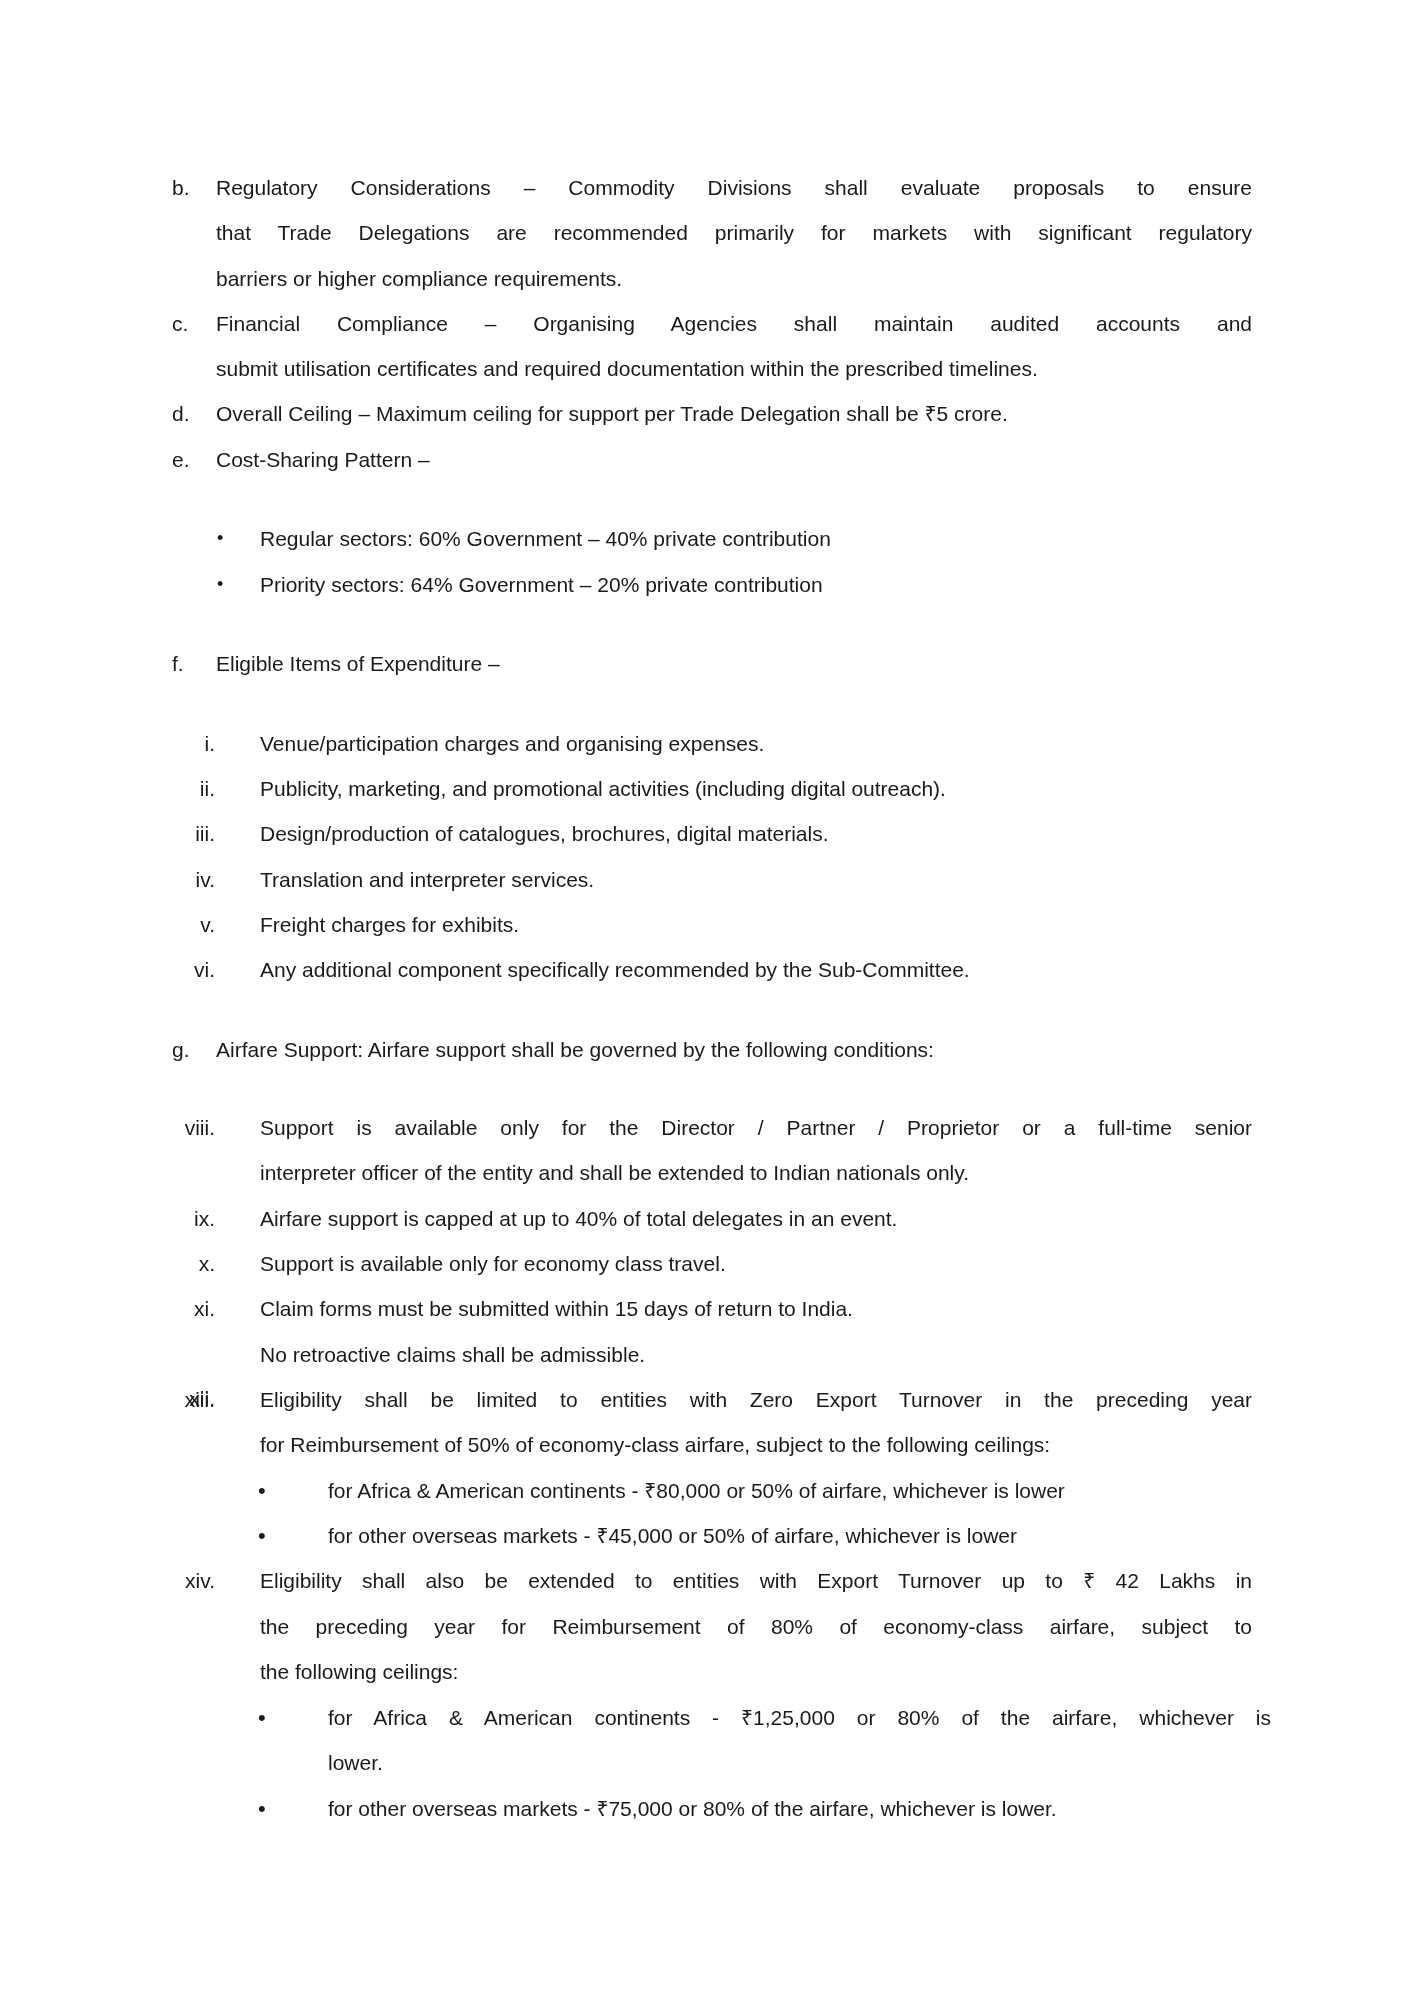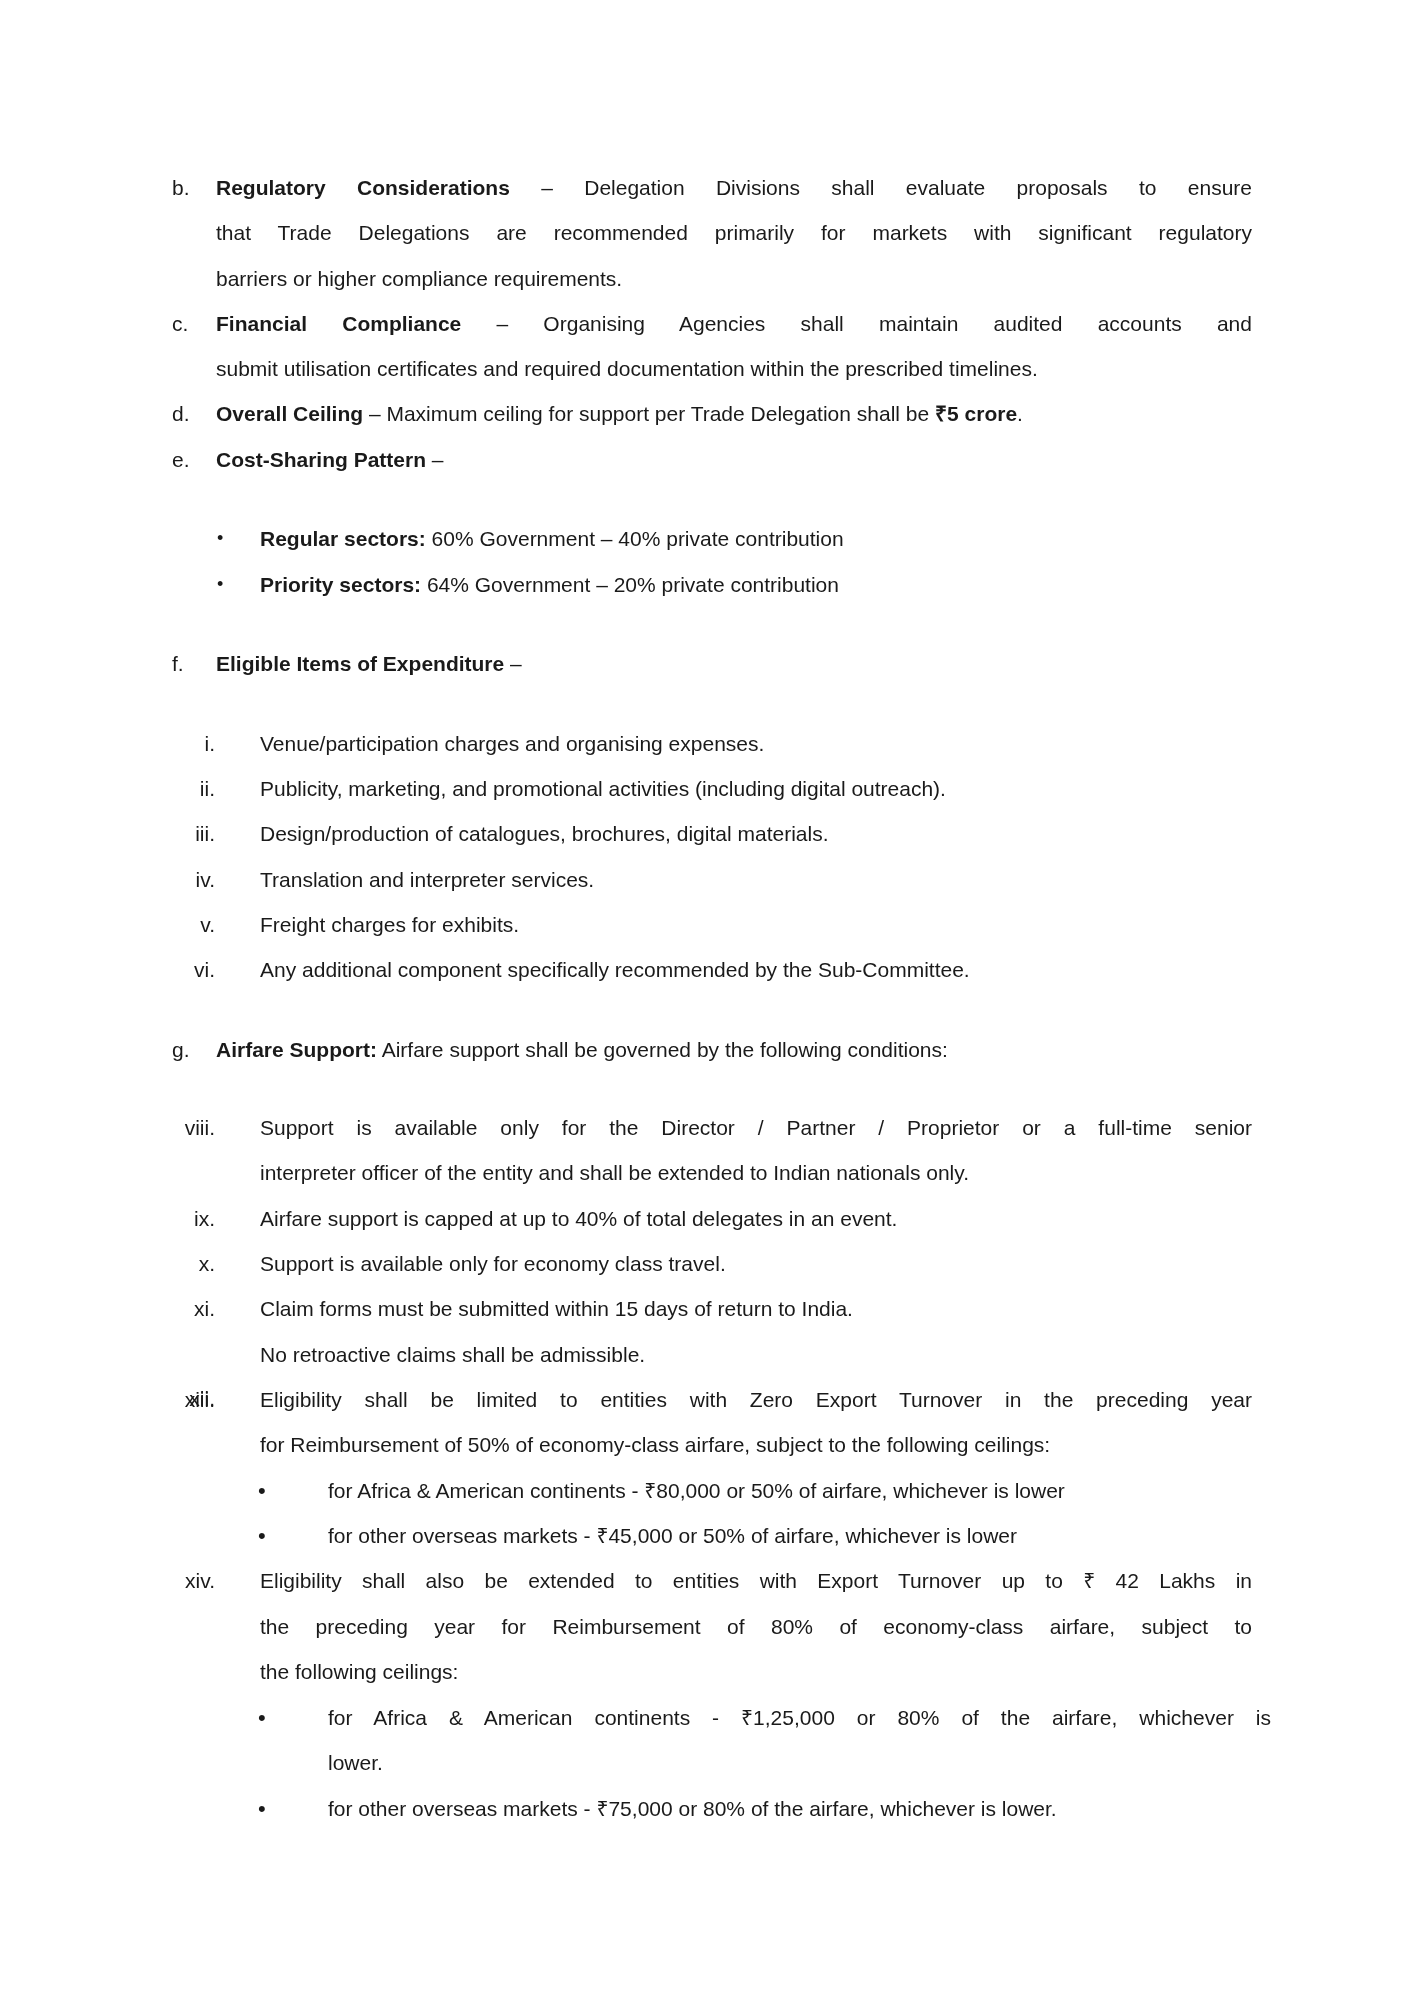--- a/index.html
+++ b/index.html
@@ -12,28 +12,28 @@
   .bul { position: absolute; line-height: 45px; height: 45px; font-size: 18px; }
   .bul1 { left: 217px; }
   .bul2 { left: 258px; font-size: 22px; }
   .txt-letter { left: 216px; }
   .txt-roman { left: 260px; }
   .txt-sub { left: 309px; margin-left: 19px; }
   .just { text-align: justify; text-align-last: justify; }
   .j-letter { width: 1036px; }
   .j-roman { width: 992px; }
   .j-sub { width: 943px; }
-  b { font-weight: bold; }
+  b { font-weight: normal; }
 </style>
 </head>
 <body>
 
 <div>
   <span class="lbl lbl-letter" style="top:165px">b.</span>
-  <div class="line txt-letter just j-letter" style="top:165px"><b>Regulatory Considerations</b><span> – Delegation Divisions shall evaluate proposals to ensure</span></div>
+  <div class="line txt-letter just j-letter" style="top:165px"><b>Regulatory Considerations</b><span> – Commodity Divisions shall evaluate proposals to ensure</span></div>
   <div class="line txt-letter just j-letter" style="top:210px">that Trade Delegations are recommended primarily for markets with significant regulatory</div>
   <div class="line txt-letter" style="top:256px">barriers or higher compliance requirements.</div>
 </div>
 
 <div>
   <span class="lbl lbl-letter" style="top:301px">c.</span>
   <div class="line txt-letter just j-letter" style="top:301px"><b>Financial Compliance</b><span> – Organising Agencies shall maintain audited accounts and</span></div>
   <div class="line txt-letter" style="top:346px">submit utilisation certificates and required documentation within the prescribed timelines.</div>
 </div>
 

